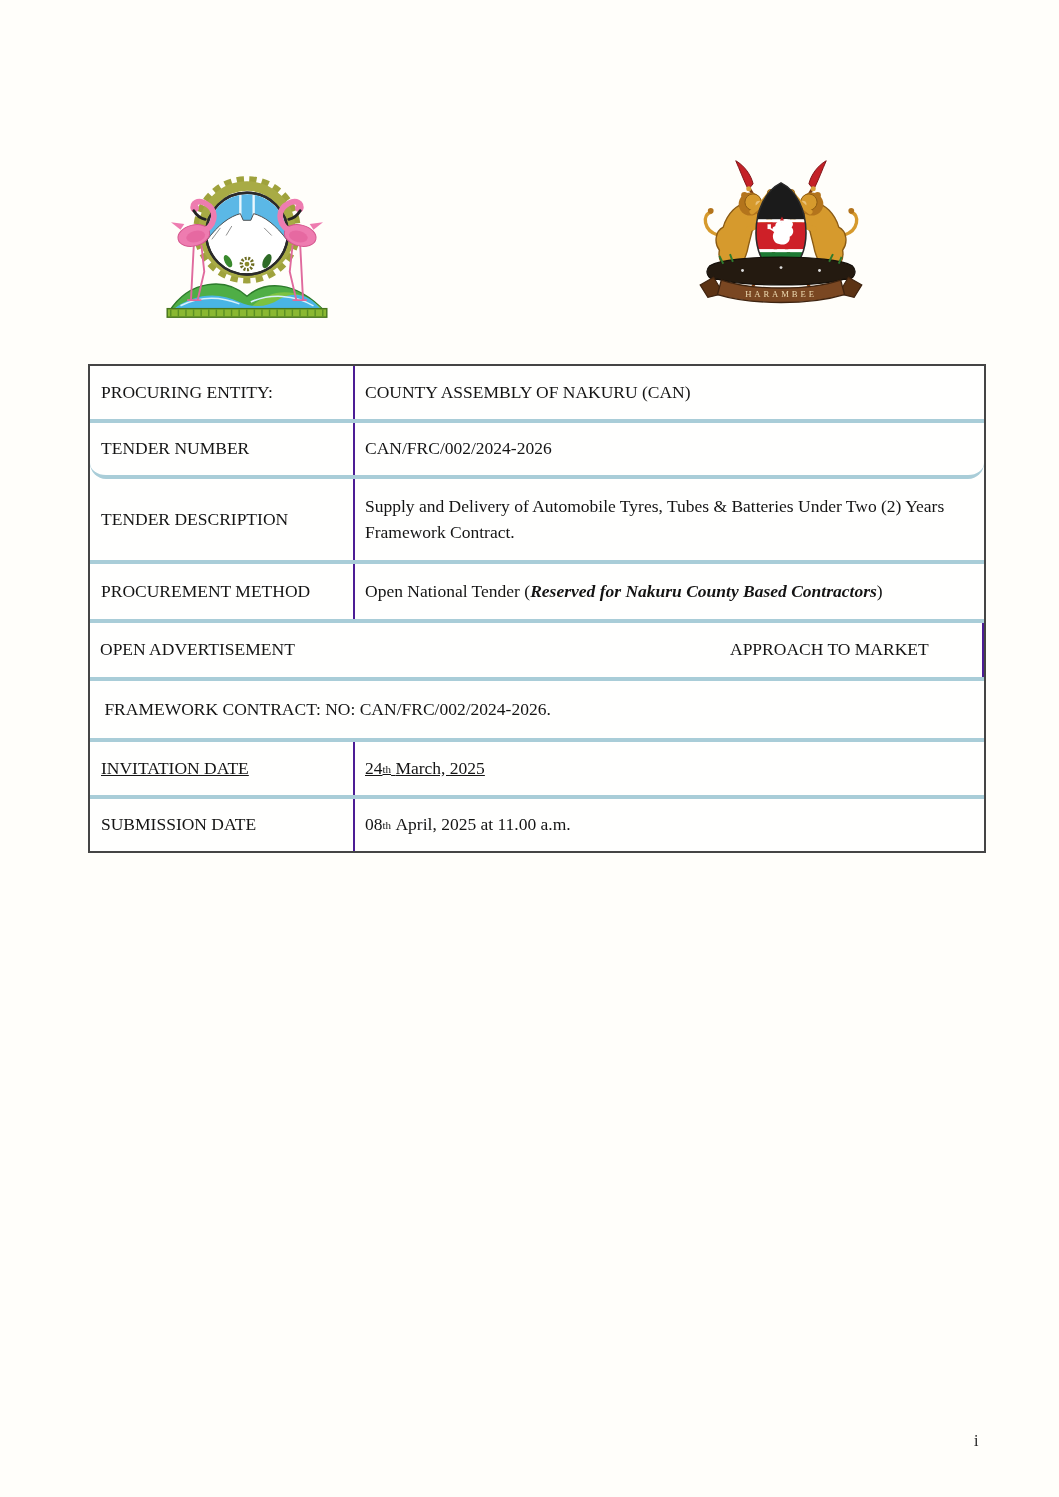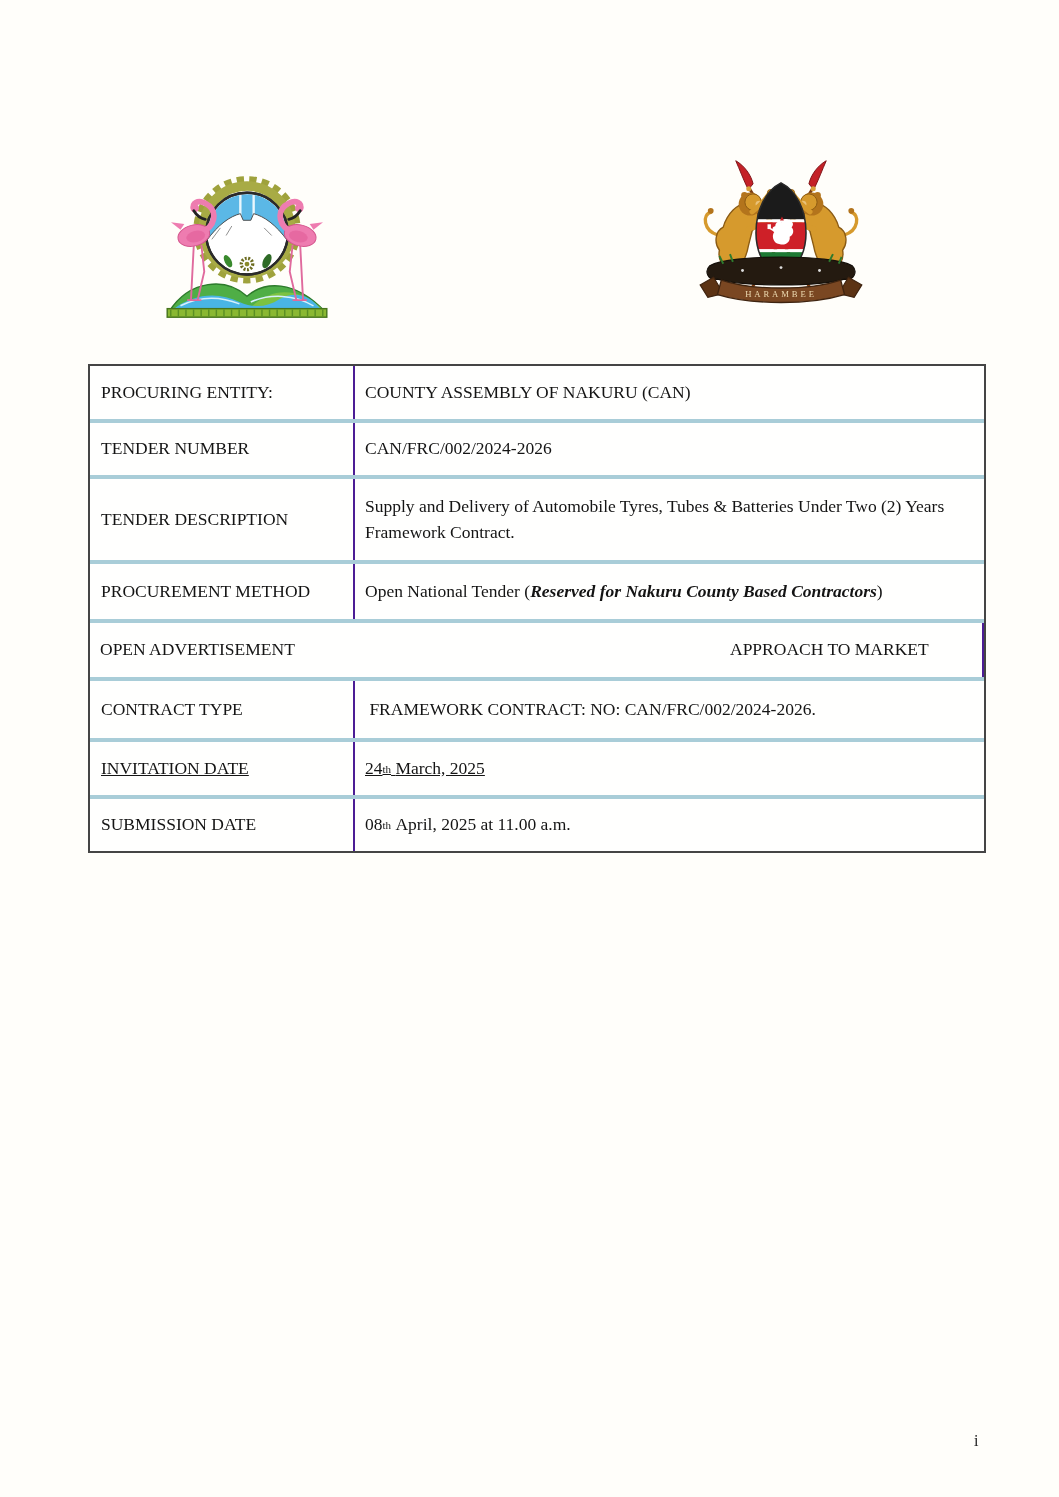--- a/index.html
+++ b/index.html
@@ -154,42 +154,41 @@
     </svg>
   </div>
 
   <div class="info-table">
 
     <div class="row" style="height:53px;">
       <div class="cell label">PROCURING ENTITY:</div>
       <div class="cell value">COUNTY ASSEMBLY OF NAKURU (CAN)</div>
     </div>
 
-    <div class="row" style="height:52px;">
+    <div class="row" style="height:52px;border-radius:16px;">
       <div class="cell label">TENDER NUMBER</div>
       <div class="cell value">CAN/FRC/002/2024-2026</div>
     </div>
 
     <div class="row" style="height:81px;">
       <div class="cell label">TENDER DESCRIPTION</div>
       <div class="cell value">Supply and Delivery of Automobile Tyres, Tubes &amp; Batteries Under Two (2) Years Framework Contract.</div>
     </div>
 
     <div class="row" style="height:55px;justify-content:space-between;">
       <div class="cell label">PROCUREMENT METHOD</div>
       <div class="cell value"><span>Open National Tender (</span><span class="bi">Reserved for Nakuru County Based Contractors</span><span>)</span></div>
     </div>
 
     <div class="row" style="height:54px;">
       <div class="cell value">OPEN ADVERTISEMENT</div>
       <div class="cell label">APPROACH TO MARKET</div>
     </div>
 
     <div class="row" style="height:57px;">
-      <div class="cell label">CONTRACT TYPE</div>
       <div class="cell value"> FRAMEWORK CONTRACT: NO: CAN/FRC/002/2024-2026.</div>
     </div>
 
     <div class="row" style="height:53px;text-decoration:underline;">
       <div class="cell label">INVITATION DATE</div>
       <div class="cell value"><span>24</span><sup class="ord">th</sup><span> March, 2025</span></div>
     </div>
 
     <div class="row" style="height:52px;">
       <div class="cell label">SUBMISSION DATE</div>

